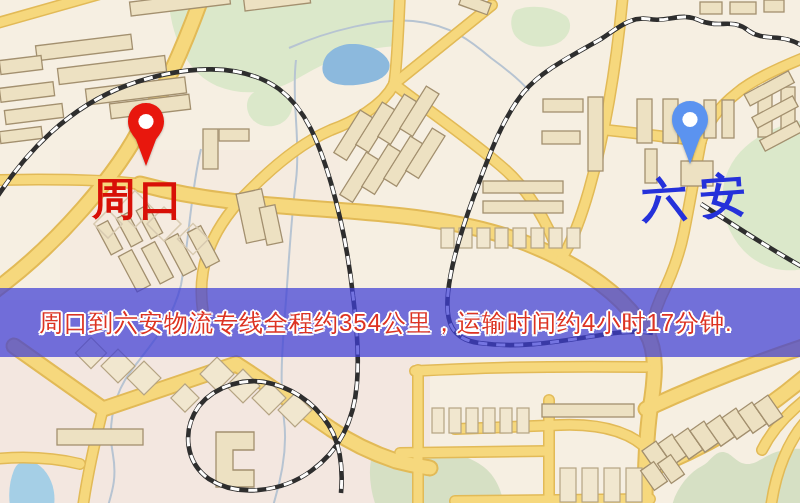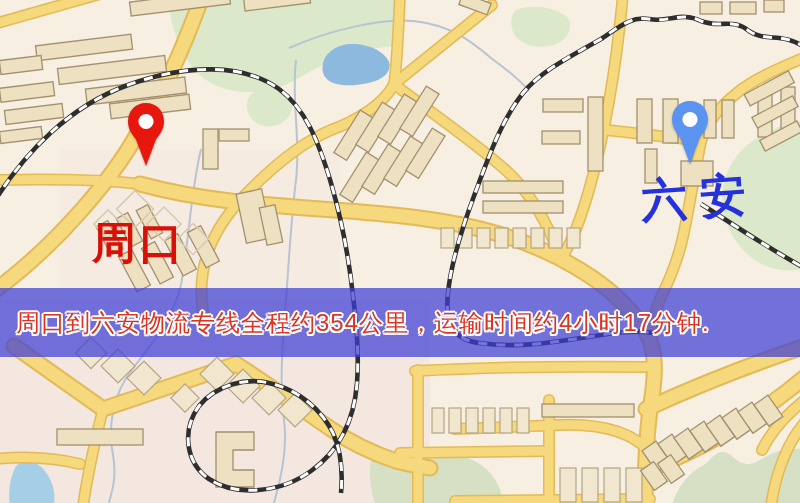--- a/index.html
+++ b/index.html
@@ -19,25 +19,25 @@
   .rww{fill:none;stroke:#fdfdfd;stroke-width:3;stroke-dasharray:9 9;}
   .bld{fill:#ede1c2;stroke:#a3906f;stroke-width:1.3;}
   .bldl{fill:#f1e7cf;stroke:#b5a483;stroke-width:1.2;}
   .ghost{fill:none;stroke:#d8cab0;stroke-width:1.5;}
   .tint{pointer-events:none;}
   
   .pin{position:absolute;width:40px;height:66px;}
   .pin svg{display:block;width:100%;height:100%;filter:drop-shadow(0 1px 1px rgba(0,0,0,.25));}
   
   .city-label{position:absolute;font-weight:bold;font-size:44px;line-height:1;white-space:nowrap;}
-  .city-label.origin{color:#d81007;letter-spacing:3px;margin-top:44px;}
+  .city-label.origin{color:#d81007;letter-spacing:3px;}
   .city-label.dest{color:#2531da;font-size:46px;letter-spacing:13px;transform:rotate(-4deg);}
   
   .banner{position:absolute;left:0;top:288px;width:800px;height:69px;background:rgba(62,62,214,0.72);display:flex;align-items:center;}
-  .banner-text{padding-left:16px;font-size:24px;color:#dd3322;letter-spacing:1px;white-space:nowrap;
+  .banner-text{padding-left:39px;font-size:24px;color:#dd3322;letter-spacing:1px;white-space:nowrap;
     text-shadow:-1.5px -1.5px 0 #fff,1.5px -1.5px 0 #fff,-1.5px 1.5px 0 #fff,1.5px 1.5px 0 #fff,0 -2px 0 #fff,0 2px 0 #fff,-2px 0 0 #fff,2px 0 0 #fff;}
 </style>
 </head>
 <body>
 
 <div class="stage">
 
   <svg class="map" width="800" height="503" viewBox="0 0 800 503" aria-hidden="true">
 
     <rect x="0" y="0" width="800" height="503" fill="#f6efe2"></rect>

